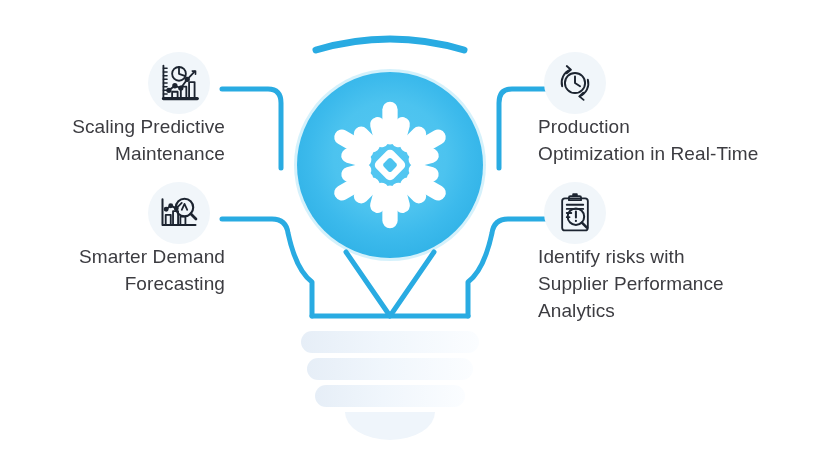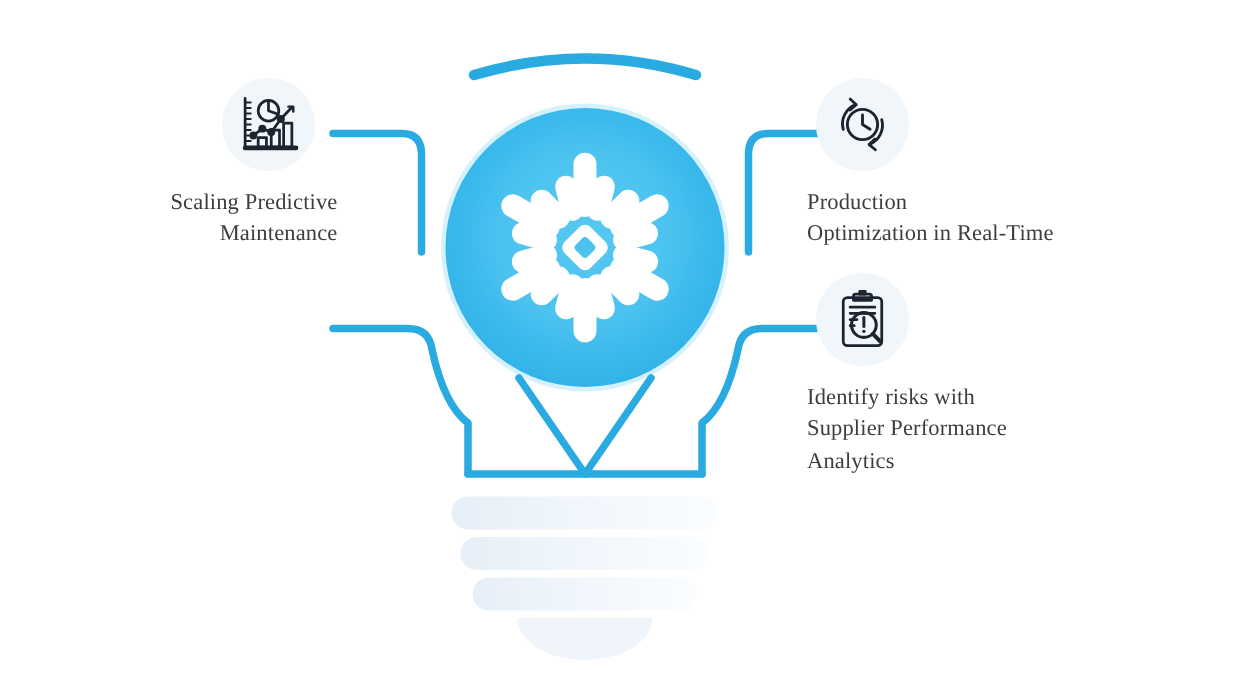--- a/index.html
+++ b/index.html
@@ -34,27 +34,25 @@
   .icon-circle {
     width: 62px;
     height: 62px;
     border-radius: 50%;
     background: #f1f6fa;
     display: flex;
     align-items: center;
     justify-content: center;
   }
   .node-label {
-    margin-top: 11px;
-    font-size: 15px;
+    font-size: 19px;
     line-height: 1.42;
     color: #3c3c41;
     letter-spacing: 0.1px;
     white-space: pre-line;
-    font-family: Liberation Serif, serif;
   }
   .node-left .node-label {
     text-align: right;
   }
   .node-right .node-label {
     text-align: left;
   }
   .node-left {
     align-items: flex-end;
   }
@@ -180,20 +178,41 @@
           <rect x="16.5" y="33.5" width="6" height="7"></rect>
           <rect x="26" y="28" width="6" height="12.5"></rect>
           <rect x="35" y="23" width="6" height="17.5"></rect>
         </g>
       </svg>
     </div>
     <div class="node-label">Scaling Predictive
 Maintenance</div>
   </div>
 
+  <div class="node node-left" id="node-demand">
+    <div class="icon-circle">
+      <svg width="44" height="44" viewBox="0 0 48 48">
+        <g fill="none" stroke="#1c2430" stroke-width="2" stroke-linecap="round" stroke-linejoin="round">
+          <path d="M6 9 L6 37 L42 37" stroke-width="2.2"></path>
+          <rect x="9.5" y="26" width="5.5" height="11"></rect>
+          <rect x="17.5" y="22" width="5.5" height="15"></rect>
+          <rect x="25.5" y="28" width="5.5" height="9"></rect>
+          <path d="M10 20 L15 16 L21 19 L27 13"></path>
+          <circle cx="10" cy="20" r="1.7" fill="#1c2430"></circle>
+          <circle cx="15" cy="16" r="1.7" fill="#1c2430"></circle>
+          <circle cx="21" cy="19" r="1.7" fill="#1c2430"></circle>
+          <circle cx="30" cy="18" r="9.5" stroke-width="2.3"></circle>
+          <path d="M36.8 24.8 L42.5 30.5" stroke-width="3"></path>
+          <path d="M27 20.5 L30 14 L33 20.5" stroke-width="1.9"></path>
+        </g>
+      </svg>
+    </div>
+    <div class="node-label">Smarter Demand
+Forecasting</div>
+  </div>
 
   <div class="node node-right" id="node-risks">
     <div class="icon-circle">
       <svg width="44" height="44" viewBox="0 0 48 48">
         <g fill="none" stroke="#1c2430" stroke-width="2" stroke-linecap="round" stroke-linejoin="round">
           <path d="M13 8 H35 A3 3 0 0 1 38 11 V40 A3 3 0 0 1 35 43 H13 A3 3 0 0 1 10 40 V11 A3 3 0 0 1 13 8 Z"></path>
           <path d="M19 5.5 H29 A1.6 1.6 0 0 1 30.6 7.1 V10 H17.4 V7.1 A1.6 1.6 0 0 1 19 5.5 Z"></path>
           <path d="M22 3.5 H26 V5.6 H22 Z"></path>
           <path d="M15 15 H33 M15 19.5 H33 M15 24 H20 M15 28.5 H18"></path>
           <circle cx="25" cy="28" r="9" stroke-width="2.2"></circle>

